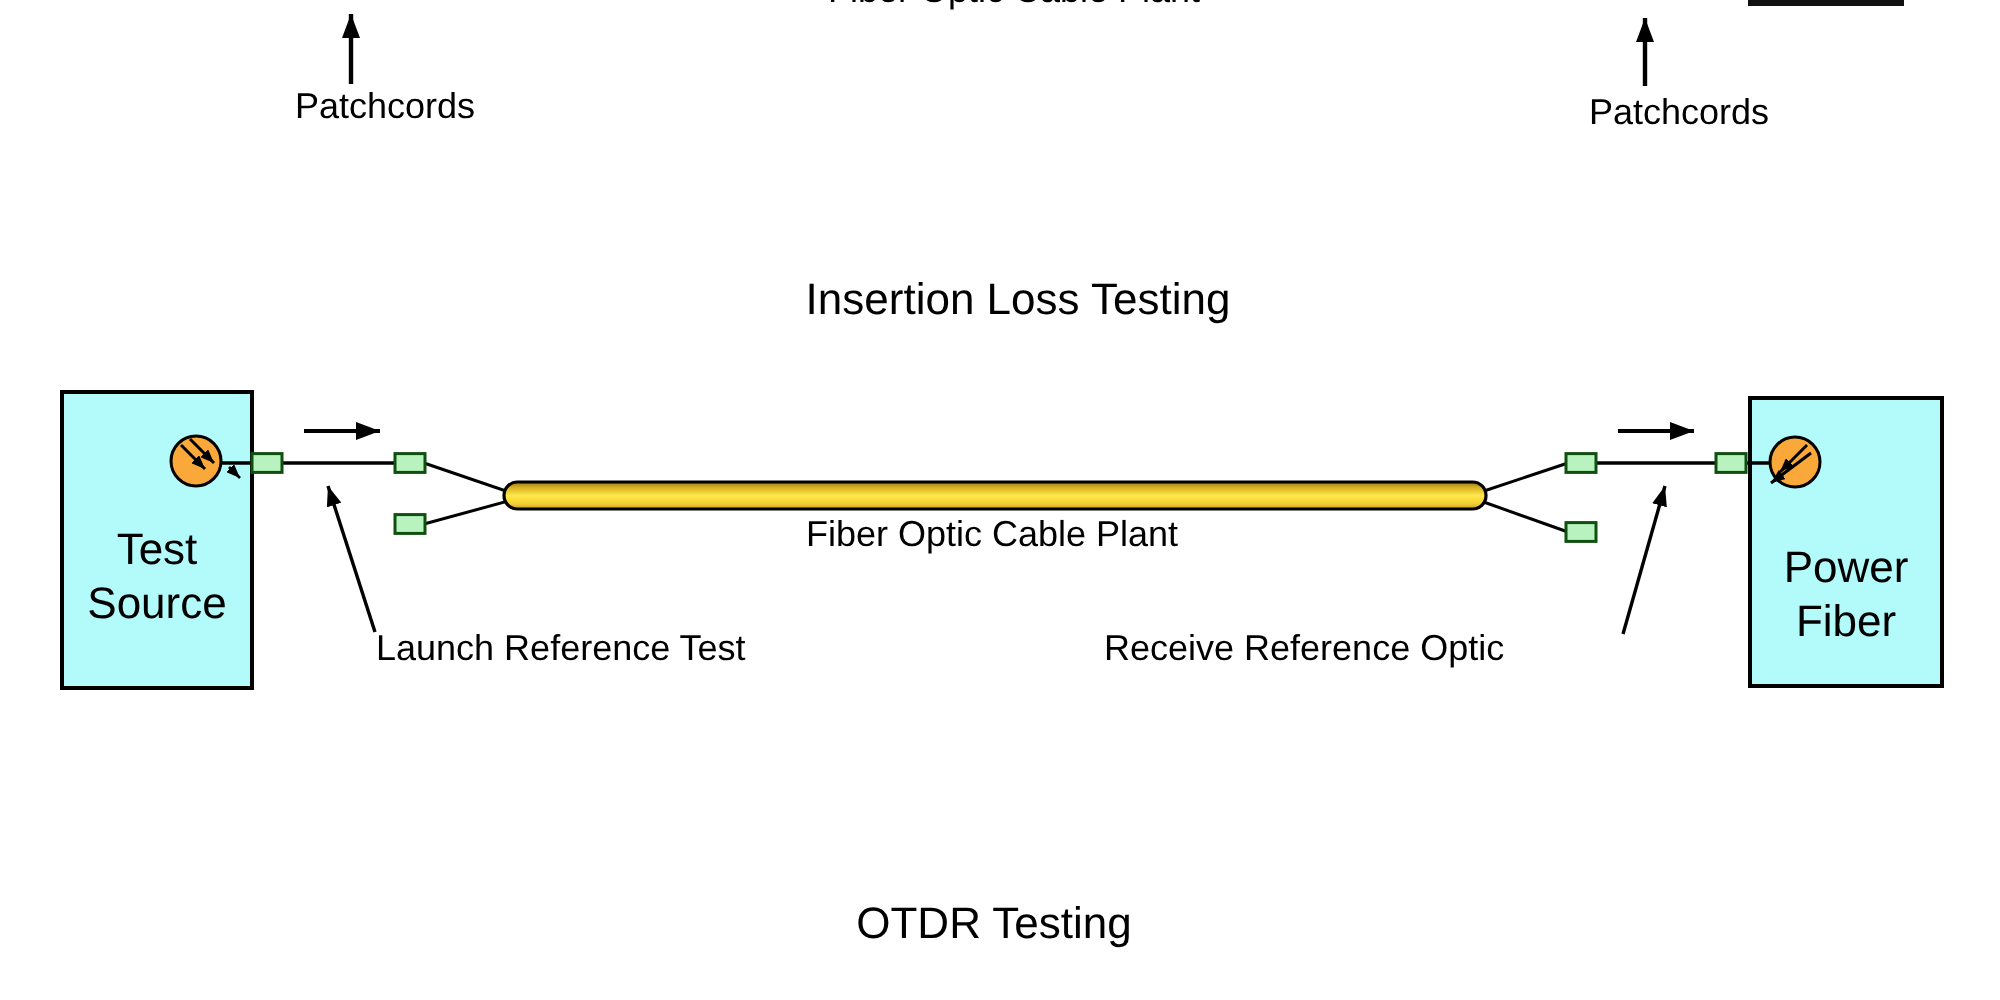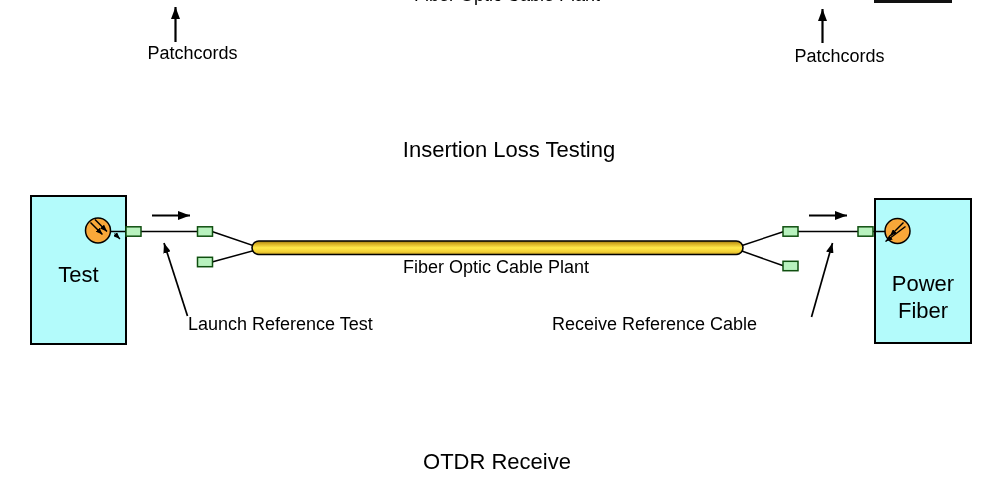--- a/index.html
+++ b/index.html
@@ -37,20 +37,21 @@
 
 <div class="abs lbl small ctr" style="left:132px;top:43px;width:121px;">Patchcords</div>
 
 <div class="abs lbl small ctr" style="left:779px;top:46px;width:121px;">Patchcords</div>
 
 <div class="abs lbl title ctr" style="left:259px;top:137px;width:500px;">Insertion Loss Testing</div>
 
 <div class="instrument-box" style="left:30px;top:195px;width:93px;height:146px;">
   <div class="box-label" style="top:64px;">
     <div>Test</div>
+    <div>Source</div>
   </div>
 </div>
 
 <div class="instrument-box" style="left:874px;top:198px;width:94px;height:142px;">
   <div class="box-label" style="top:70px;">
     <div>Power</div>
     <div>Fiber</div>
   </div>
 </div>
 
@@ -114,15 +115,15 @@
     <circle cx="897.5" cy="231" r="12.5" fill="#F9A839" stroke="#000" stroke-width="1.5"></circle>
     <line x1="903.5" y1="222.5" x2="890" y2="236" stroke="#000" stroke-width="1.5" marker-end="url(#mSmall)"></line>
     <line x1="905.5" y1="226.5" x2="885.5" y2="241.5" stroke="#000" stroke-width="1.5" marker-end="url(#mSmall)"></line>
   </g>
 </svg>
 
 <div class="abs lbl small ctr" style="left:346px;top:257px;width:300px;">Fiber Optic Cable Plant</div>
 
 <div class="abs lbl small" style="left:188px;top:314px;">Launch Reference Test</div>
 
-<div class="abs lbl small" style="left:552px;top:314px;">Receive Reference Cable</div>
+<div class="abs lbl small" style="left:552px;top:314px;">Receive Reference Optic</div>
 
-<div class="abs lbl title ctr" style="left:247px;top:449px;width:500px;">OTDR Receive</div>
+<div class="abs lbl title ctr" style="left:247px;top:449px;width:500px;">OTDR Testing</div>
 
 </body></html>

